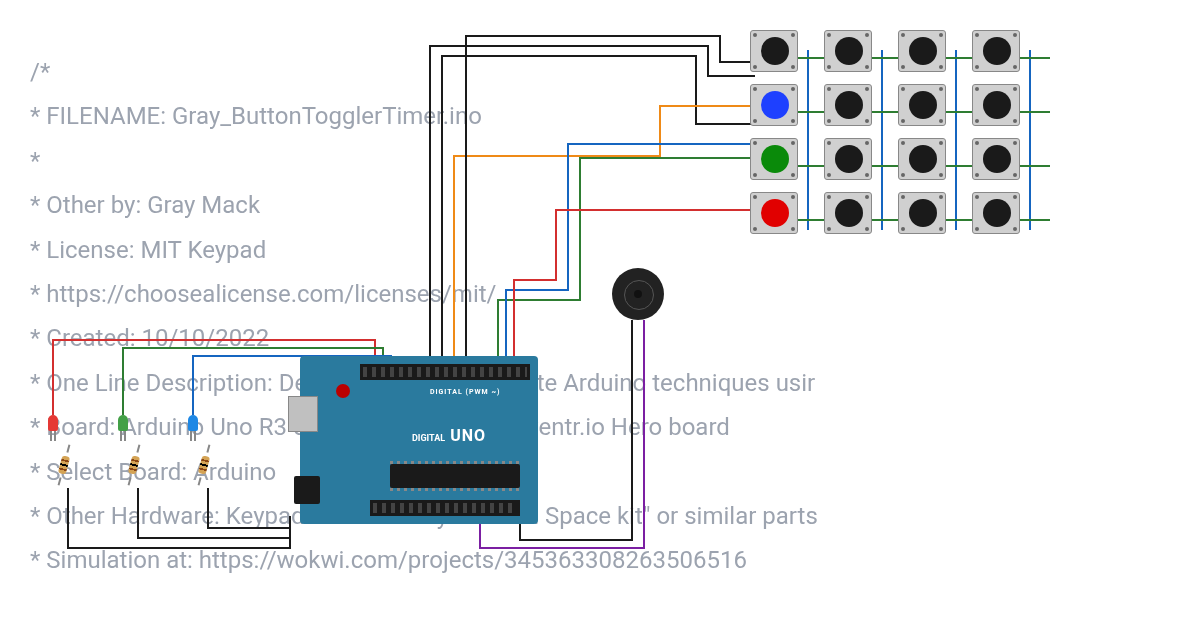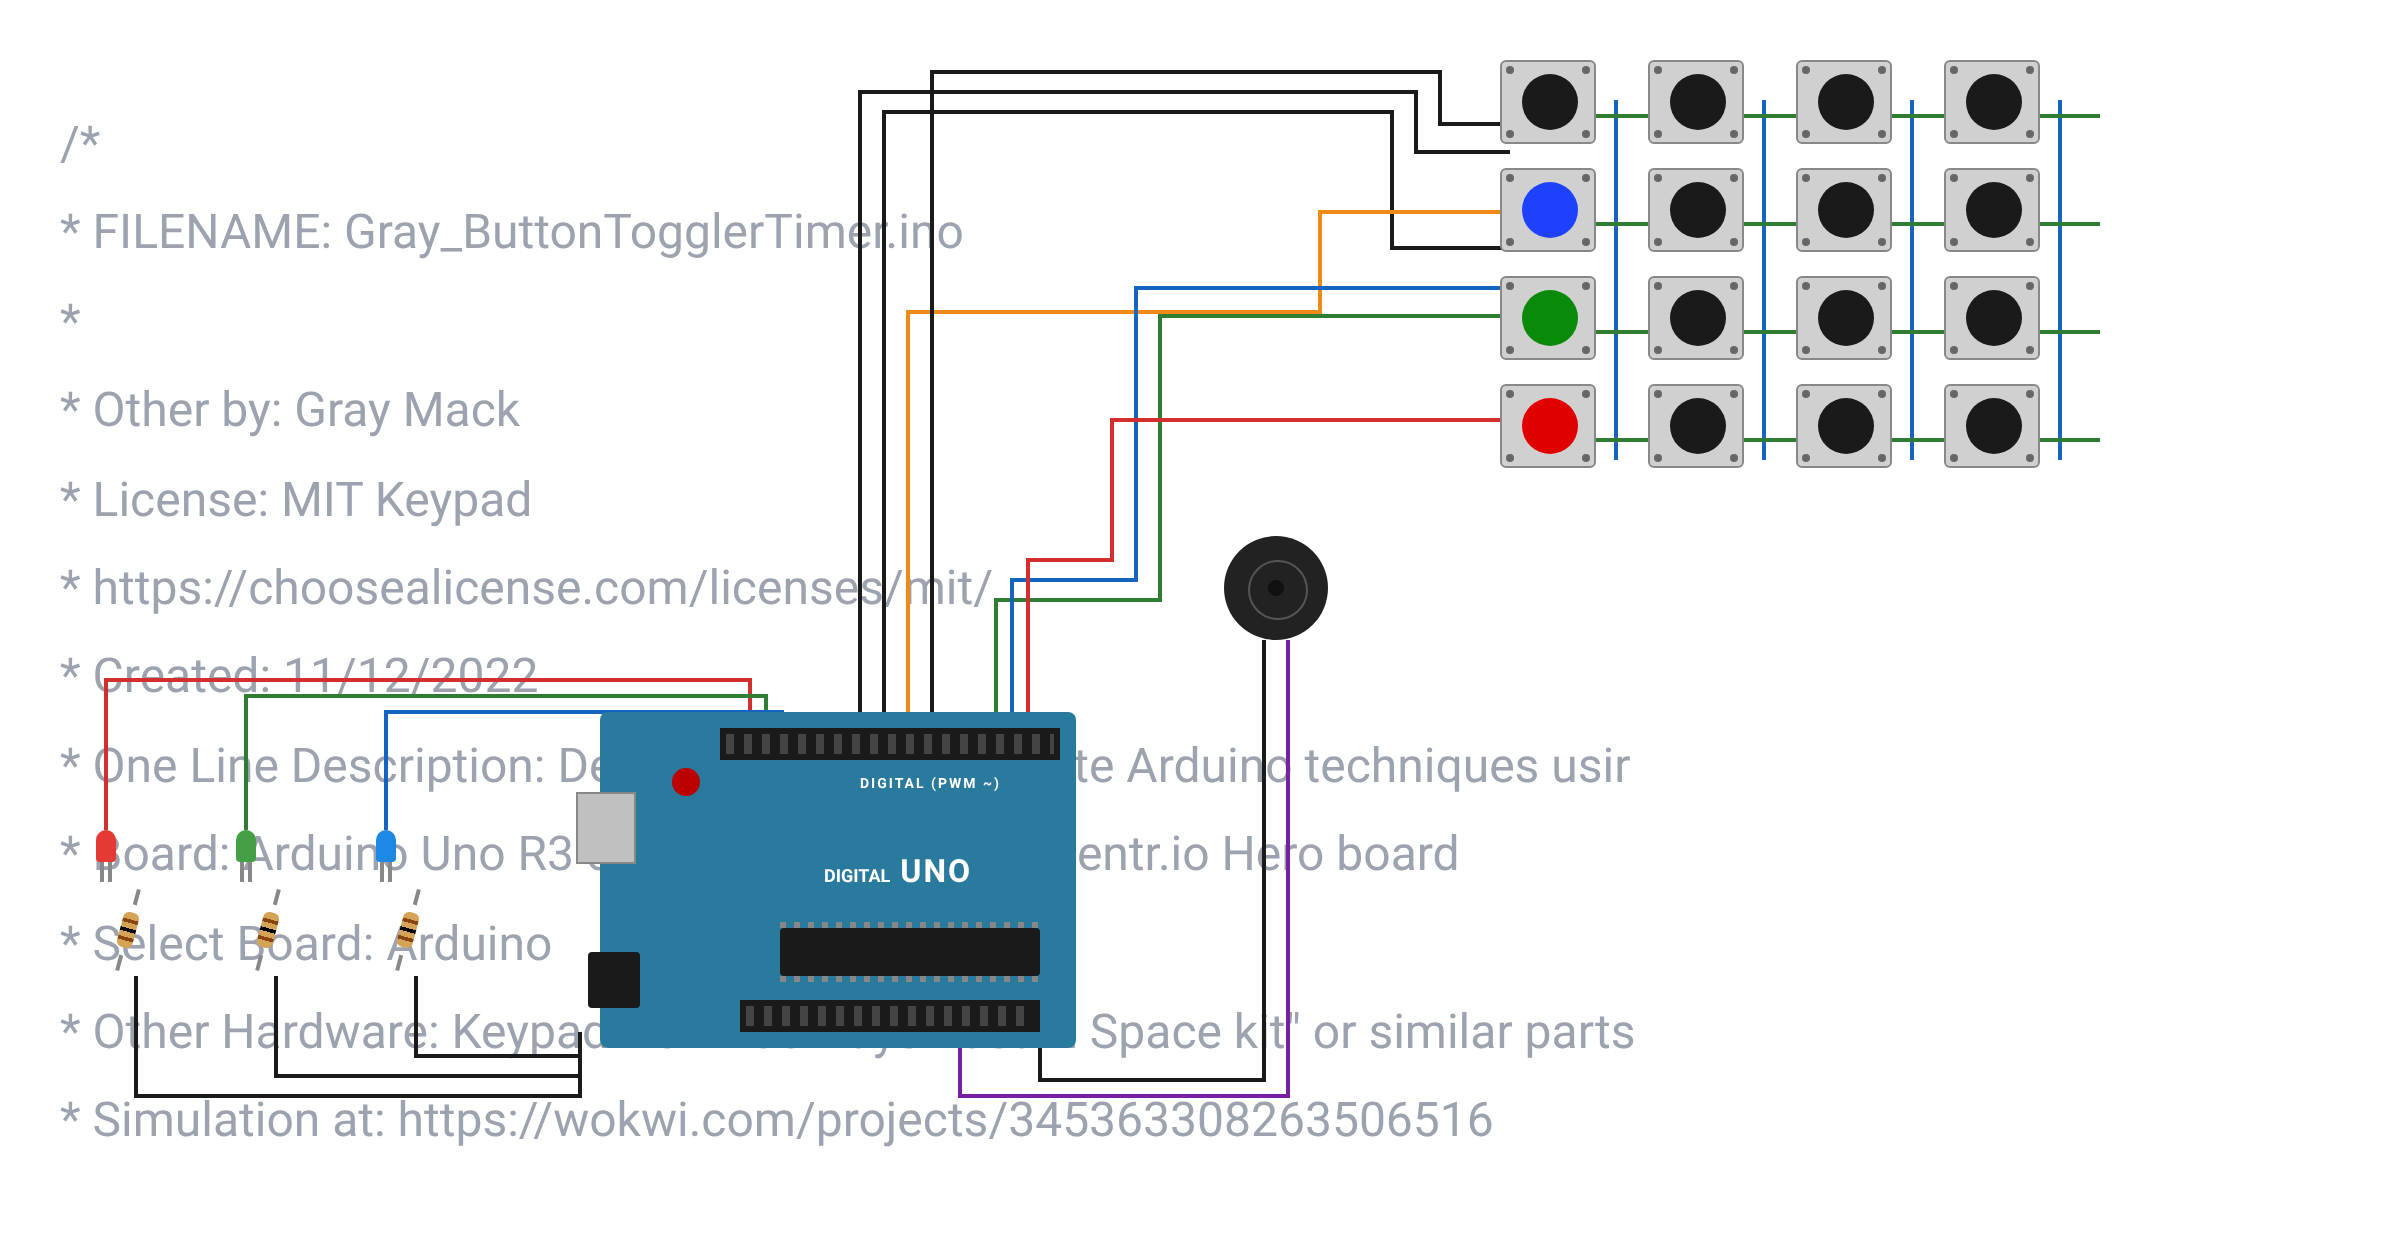--- a/index.html
+++ b/index.html
@@ -244,21 +244,21 @@
 </head>
 <body>
 
 <div class="code-overlay">
   <span class="code-line">/*</span>
   <span class="code-line"> * FILENAME: Gray_ButtonTogglerTimer.ino</span>
   <span class="code-line"> *</span>
   <span class="code-line"> * Other by: Gray Mack</span>
   <span class="code-line"> * License: MIT Keypad</span>
   <span class="code-line"> *          https://choosealicense.com/licenses/mit/</span>
-  <span class="code-line"> * Created: 11/12/2022</span>
+  <span class="code-line"> * Created: 10/10/2022</span>
   <span class="code-line"> * One Line Description: Demonstrate intermediate Arduino techniques usir</span>
   <span class="code-line"> * Board: Arduino Uno R3 compatible such as Inventr.io Hero board</span>
   <span class="code-line"> * Select Board: Arduino</span>
   <span class="code-line"> * Other Hardware: Keypad from "30 Days Lost In Space kit" or similar parts</span>
   <span class="code-line"> * Simulation at: https://wokwi.com/projects/345363308263506516</span>
 </div>
 
 <svg class="wires">
 
   <path d="M 68 488 L 68 548 L 290 548 L 290 516" stroke="#1a1a1a" stroke-width="2" fill="none"></path>

